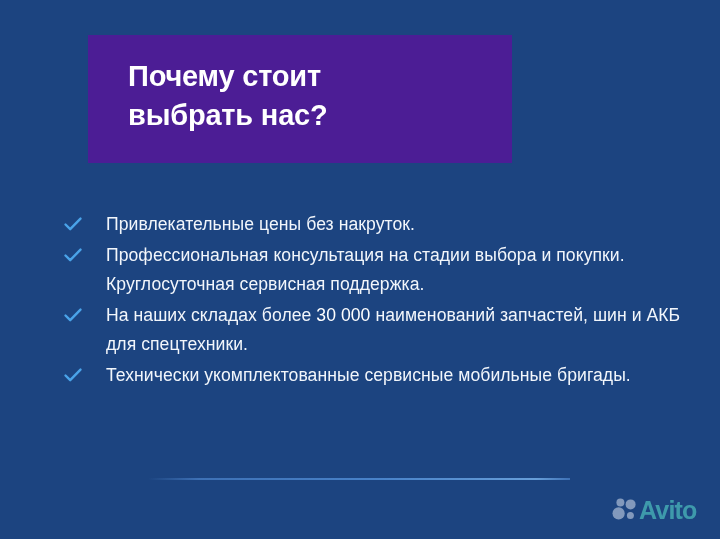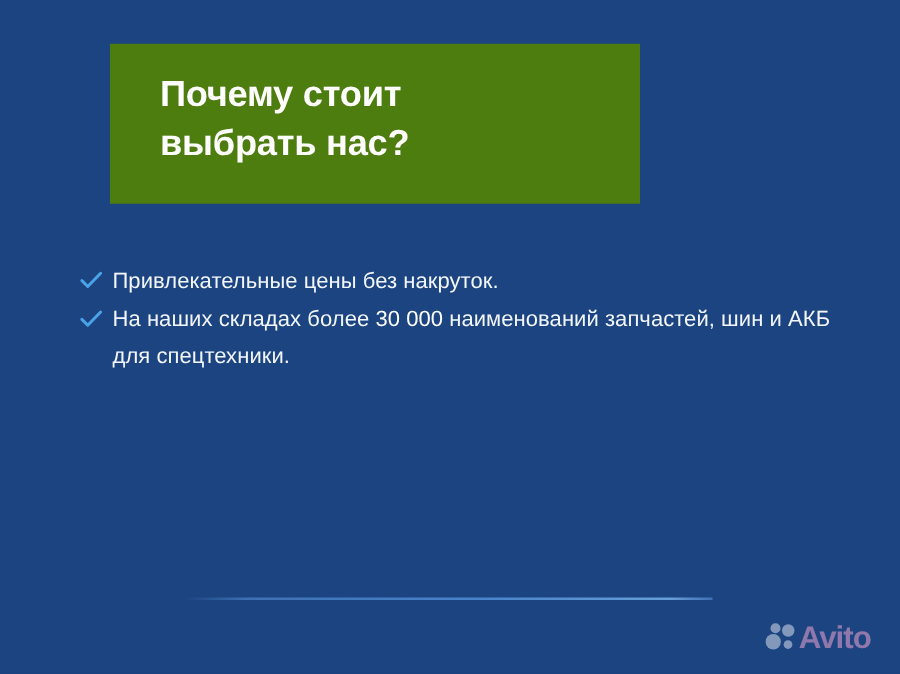--- a/index.html
+++ b/index.html
@@ -24,21 +24,21 @@
     box-sizing: border-box;
   }
 
   
   .title-box {
     position: absolute;
     left: 88px;
     top: 35px;
     width: 424px;
     height: 128px;
-    background: #4d7c0f;
+    background: #4c1d95;
     box-sizing: border-box;
     padding: 22px 0 0 40px;
   }
   .title-text {
     color: #ffffff;
     font-size: 29px;
     font-weight: bold;
     line-height: 1.33;
     letter-spacing: -0.2px;
     white-space: pre-line;
@@ -67,20 +67,21 @@
   .check-icon svg {
     display: block;
   }
   .bullet-text {
     flex: 1 1 auto;
     color: #f2f6fb;
     font-size: 17.6px;
     line-height: 29px;
     padding-left: 6px;
     letter-spacing: 0.05px;
+    margin-left: 16px;
   }
   .bullet-text b {
     font-weight: normal;
     color: #ffffff;
   }
 
   
   .divider {
     position: absolute;
     left: 148px;
@@ -100,21 +101,21 @@
     align-items: center;
     opacity: 0.52;
   }
   .wm-dots {
     width: 26px;
     height: 26px;
     display: block;
     margin-right: 2px;
   }
   .wm-text {
-    color: #f9a8d4;
+    color: #5eead4;
     font-size: 25px;
     font-weight: bold;
     letter-spacing: -0.8px;
     line-height: 26px;
   }
 </style>
 </head>
 <body>
 
 <div class="slide">
@@ -128,30 +129,46 @@
 
     <div class="bullet-row">
       <span class="check-icon">
         <svg width="22" height="22" viewBox="0 0 22 22" aria-hidden="true">
           <path d="M3.5 11.5 L8.2 16.2 L18.5 5.6" fill="none" stroke="#4aa3e8" stroke-width="2.4" stroke-linecap="round" stroke-linejoin="round"></path>
         </svg>
       </span>
       <span class="bullet-text">Привлекательные цены без накруток.</span>
     </div>
 
+    <div class="bullet-row">
+      <span class="check-icon">
+        <svg width="22" height="22" viewBox="0 0 22 22" aria-hidden="true">
+          <path d="M3.5 11.5 L8.2 16.2 L18.5 5.6" fill="none" stroke="#4aa3e8" stroke-width="2.4" stroke-linecap="round" stroke-linejoin="round"></path>
+        </svg>
+      </span>
+      <span class="bullet-text">Профессиональная консультация на стадии выбора и покупки. Круглосуточная сервисная поддержка.</span>
+    </div>
 
     <div class="bullet-row">
       <span class="check-icon">
         <svg width="22" height="22" viewBox="0 0 22 22" aria-hidden="true">
           <path d="M3.5 11.5 L8.2 16.2 L18.5 5.6" fill="none" stroke="#4aa3e8" stroke-width="2.4" stroke-linecap="round" stroke-linejoin="round"></path>
         </svg>
       </span>
       <span class="bullet-text">На наших складах более <b>30 000</b> наименований запчастей, шин и АКБ для спецтехники.</span>
     </div>
 
+    <div class="bullet-row">
+      <span class="check-icon">
+        <svg width="22" height="22" viewBox="0 0 22 22" aria-hidden="true">
+          <path d="M3.5 11.5 L8.2 16.2 L18.5 5.6" fill="none" stroke="#4aa3e8" stroke-width="2.4" stroke-linecap="round" stroke-linejoin="round"></path>
+        </svg>
+      </span>
+      <span class="bullet-text">Технически укомплектованные сервисные мобильные бригады.</span>
+    </div>
 
 
   </div>
 
   <div class="divider"></div>
 
   <div class="watermark">
     <span class="wm-dots">
       <svg width="26" height="26" viewBox="0 0 26 26" aria-hidden="true">
         <circle cx="7.6" cy="16.4" r="6.1" fill="#dfe8f4"></circle>

